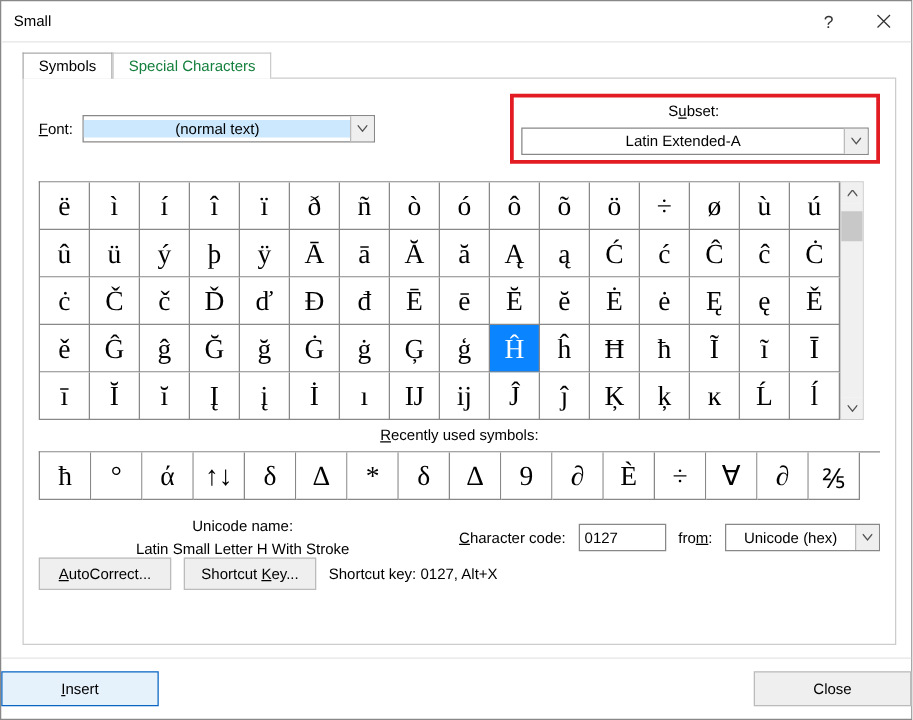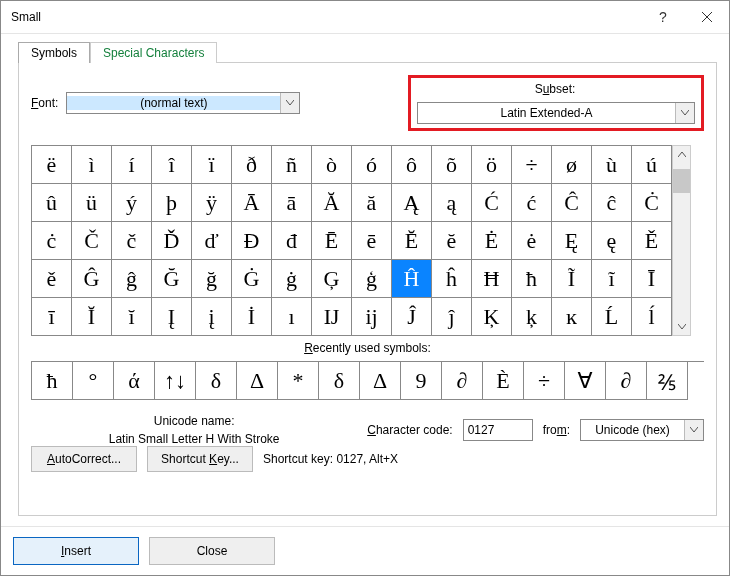--- a/index.html
+++ b/index.html
@@ -218,23 +218,23 @@
     justify-content: center;
     min-width: 80px;
     cursor: default;
     font-size:12px;
   }
   .footer {
     height: 48px;
     border-top: 1px solid #e5e5e5;
     display: flex;
     align-items: center;
-    justify-content: flex-start;
+    justify-content: space-between;
     gap: 10px;
-    padding: 0 12px;
+    padding: 0 0;
   }
   .footer .push-btn { min-width: 100px; height: 26px; }
   .footer .primary { border: 1px solid #0a66c2; background: #e5f1fb; }
 </style>
 </head>
 <body>
 
 <div class="window">
 
   <div class="titlebar">

